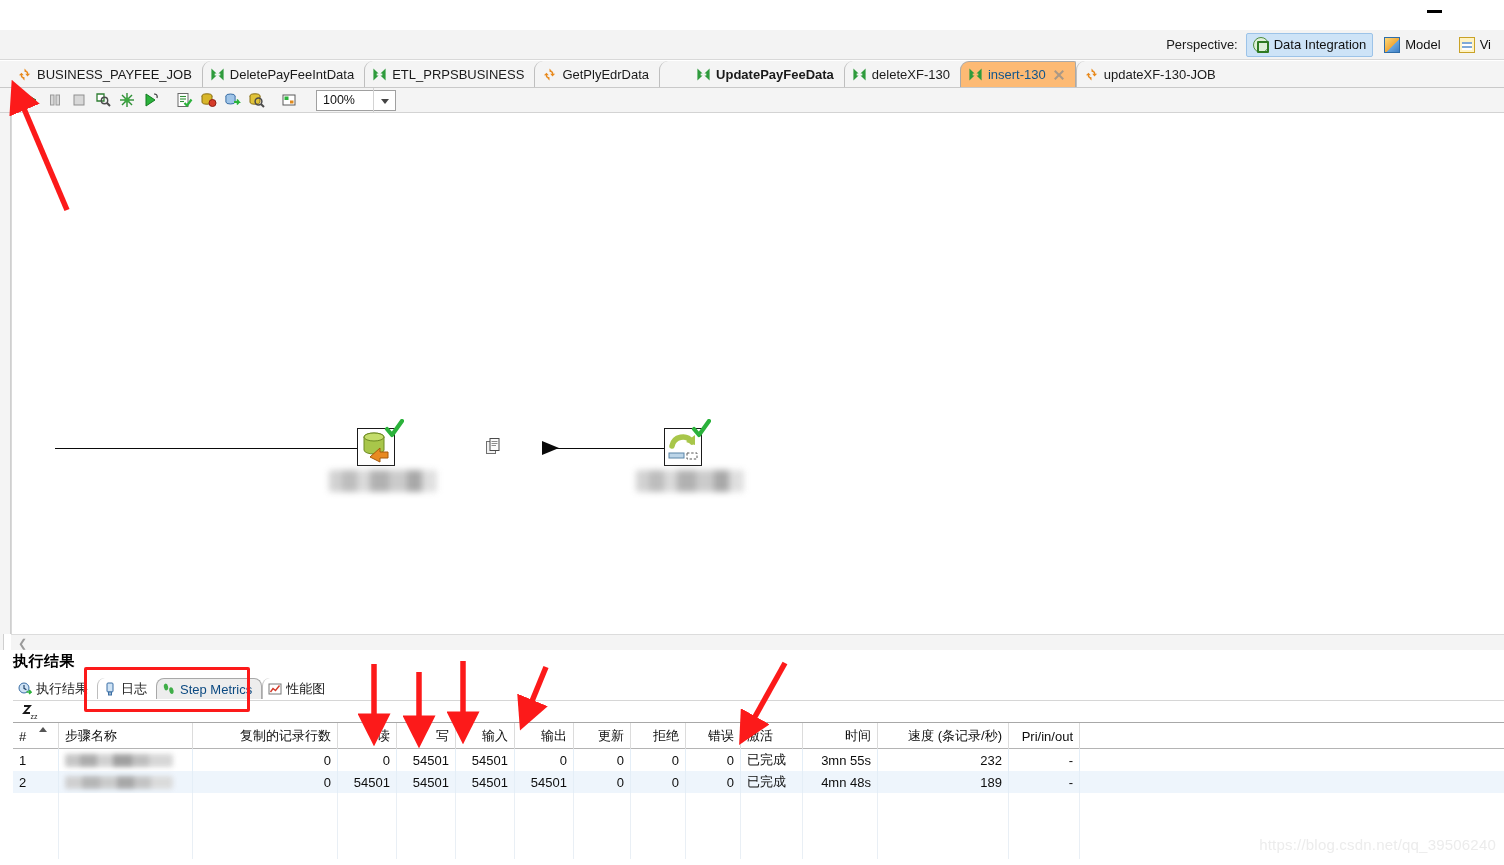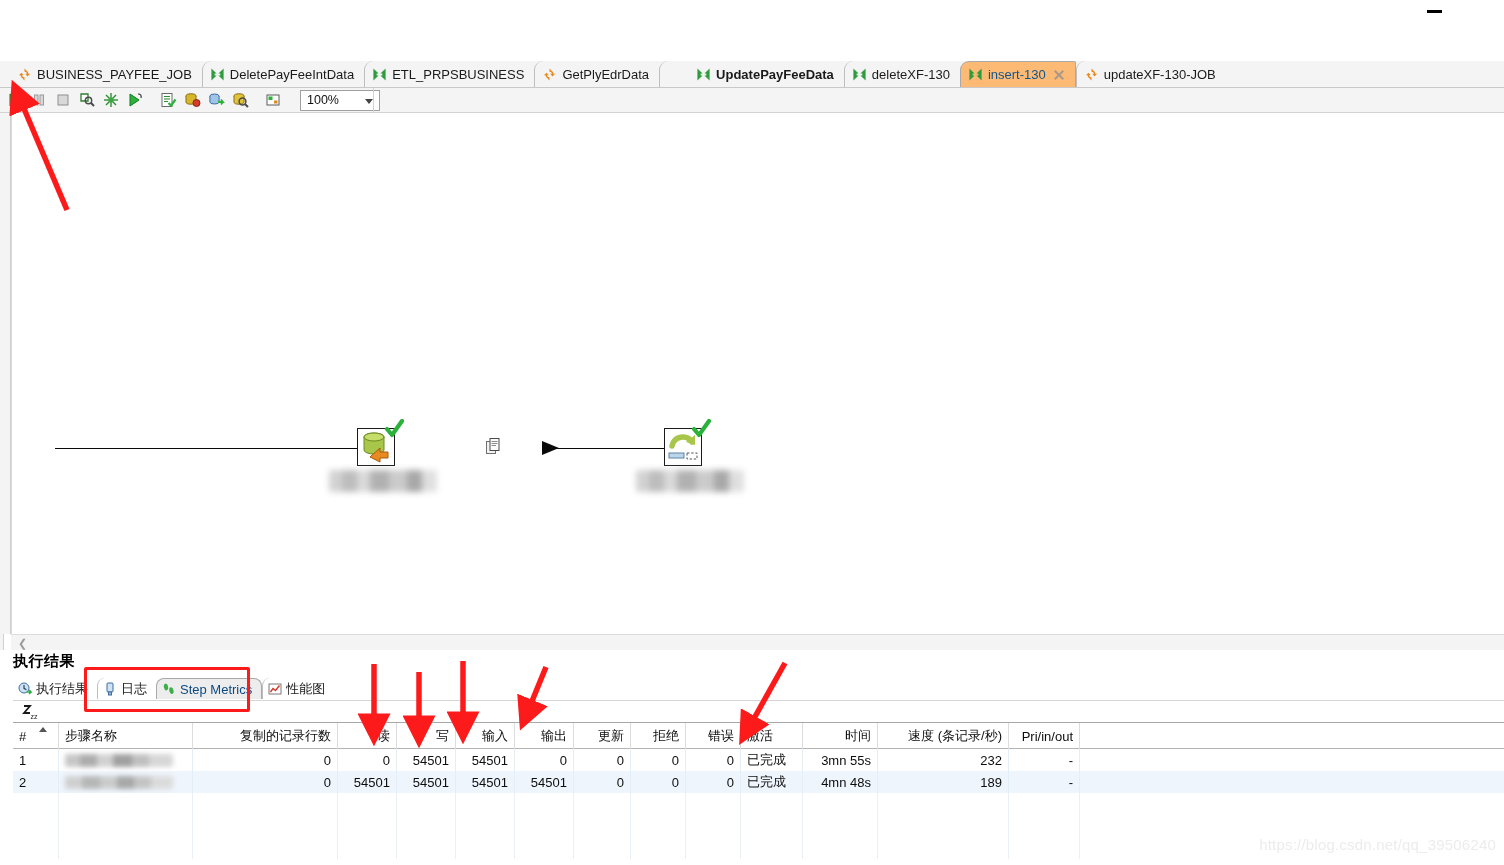--- a/index.html
+++ b/index.html
@@ -91,21 +91,21 @@
     content: ""; position: absolute; left: 0; top: 5px; width: 12px; height: 2px;
     background: #8d8d8d;
   }
   .tab-close::before { transform: rotate(45deg); }
   .tab-close::after  { transform: rotate(-45deg); }
 
   
   .toolbar {
     position: absolute; left: 0; top: 88px; width: 1504px; height: 25px;
     background: #f4f4f4; border-bottom: 1px solid #d3d3d3;
-    display: flex; align-items: center; padding-left: 4px;
+    display: flex; align-items: center; padding-left: 20px;
   }
   .tb-btn { width: 22px; height: 21px; margin-right: 2px; position: relative; display: flex; align-items: center; justify-content: center; }
   .tb-sep { width: 9px; }
   .zoom-combo {
     margin-left: 14px; width: 80px; height: 21px; background: #fff;
     border: 1px solid #a0a0a0; display: flex; align-items: center;
     font-size: 12.5px; padding-left: 6px; position: relative; color: #111;
   }
   .zoom-combo .chev {
     position: absolute; right: 6px; top: 8px;
@@ -249,20 +249,38 @@
 </style>
 </head>
 <body>
 
 <div id="app">
 
   <div class="titlebar">
     <div class="win-min"></div>
   </div>
 
+  <div class="persp-bar">
+    <span class="persp-label">Perspective:</span>
+
+    <div class="persp-btn active">
+      <span class="persp-icon ic-di"></span>
+      <span>Data Integration</span>
+    </div>
+
+    <div class="persp-btn">
+      <span class="persp-icon ic-model"></span>
+      <span>Model</span>
+    </div>
+
+    <div class="persp-btn">
+      <span class="persp-icon ic-vis"></span>
+      <span>Vi</span>
+    </div>
+  </div>
 
   <div class="left-edge"></div>
 
   <div class="tabstrip">
 
     <div class="etab">
       <span class="tab-ic">
         <svg width="15" height="15" viewBox="0 0 16 16">
           <path d="M8 1.6 L10.4 4 H8.9 a3.2 3.2 0 0 1 3.2 3.2 h1.9 L11.2 10 8.8 7.2 h1.9 A2.6 2.6 0 0 0 8 5 z" fill="#e8891c"></path>
           <path d="M8 14.4 L5.6 12 h1.5 a3.2 3.2 0 0 1 -3.2 -3.2 H2 L4.8 6 7.2 8.8 H5.3 A2.6 2.6 0 0 0 8 11 z" fill="#e8891c"></path>

